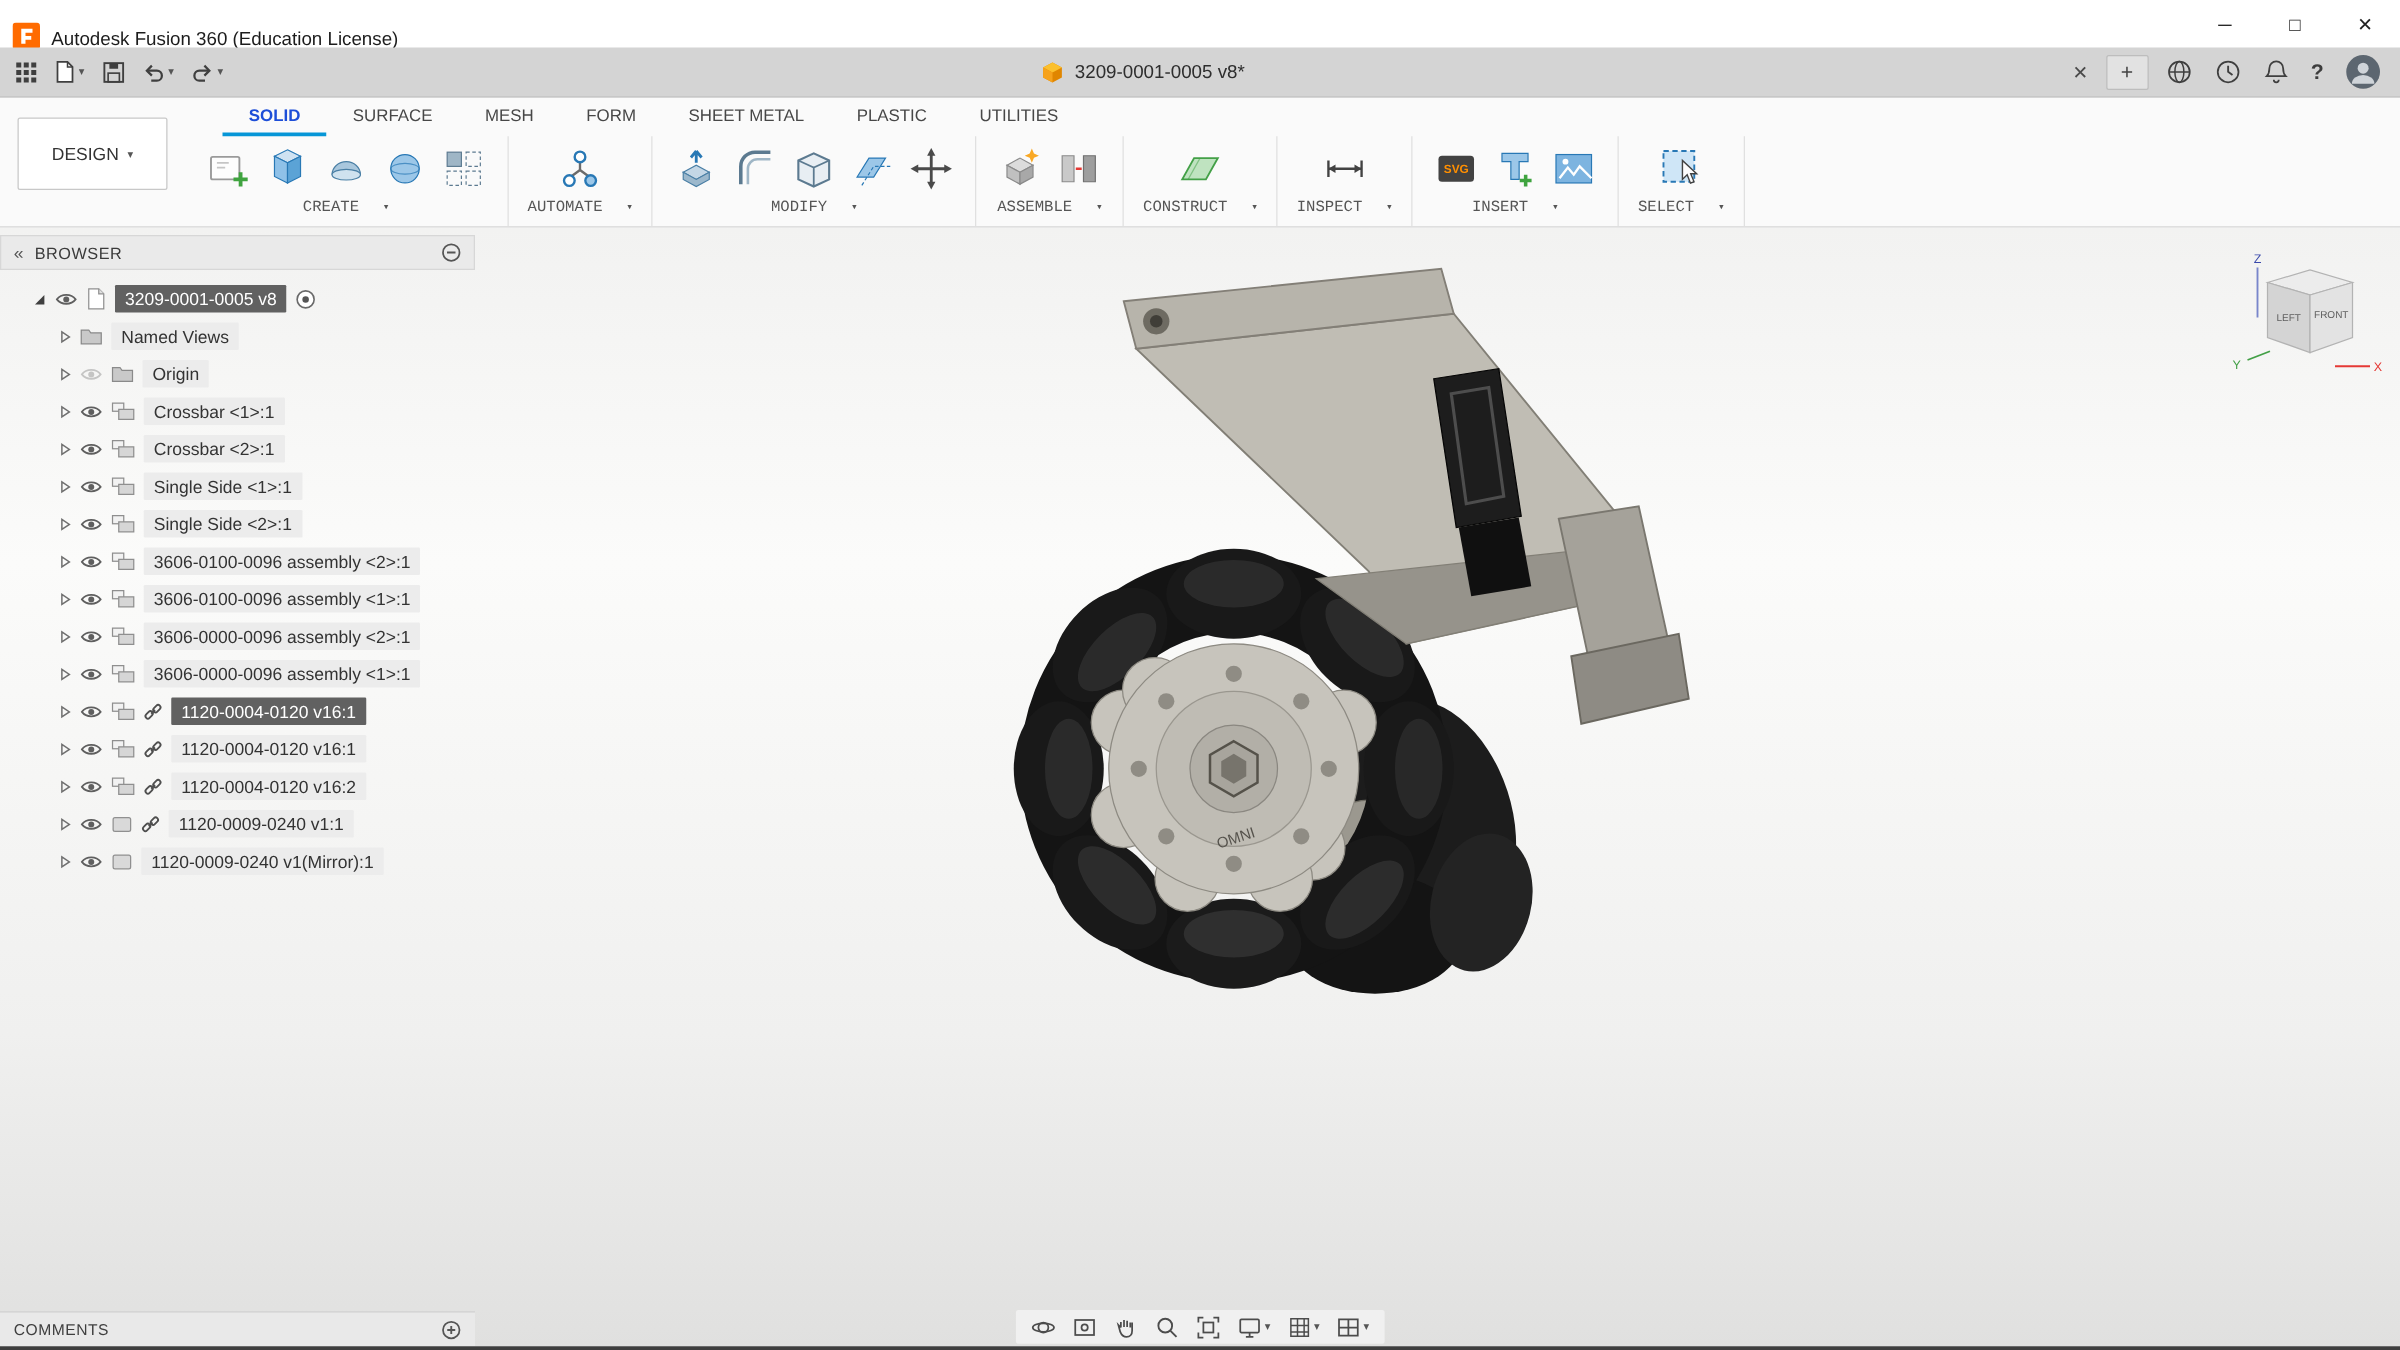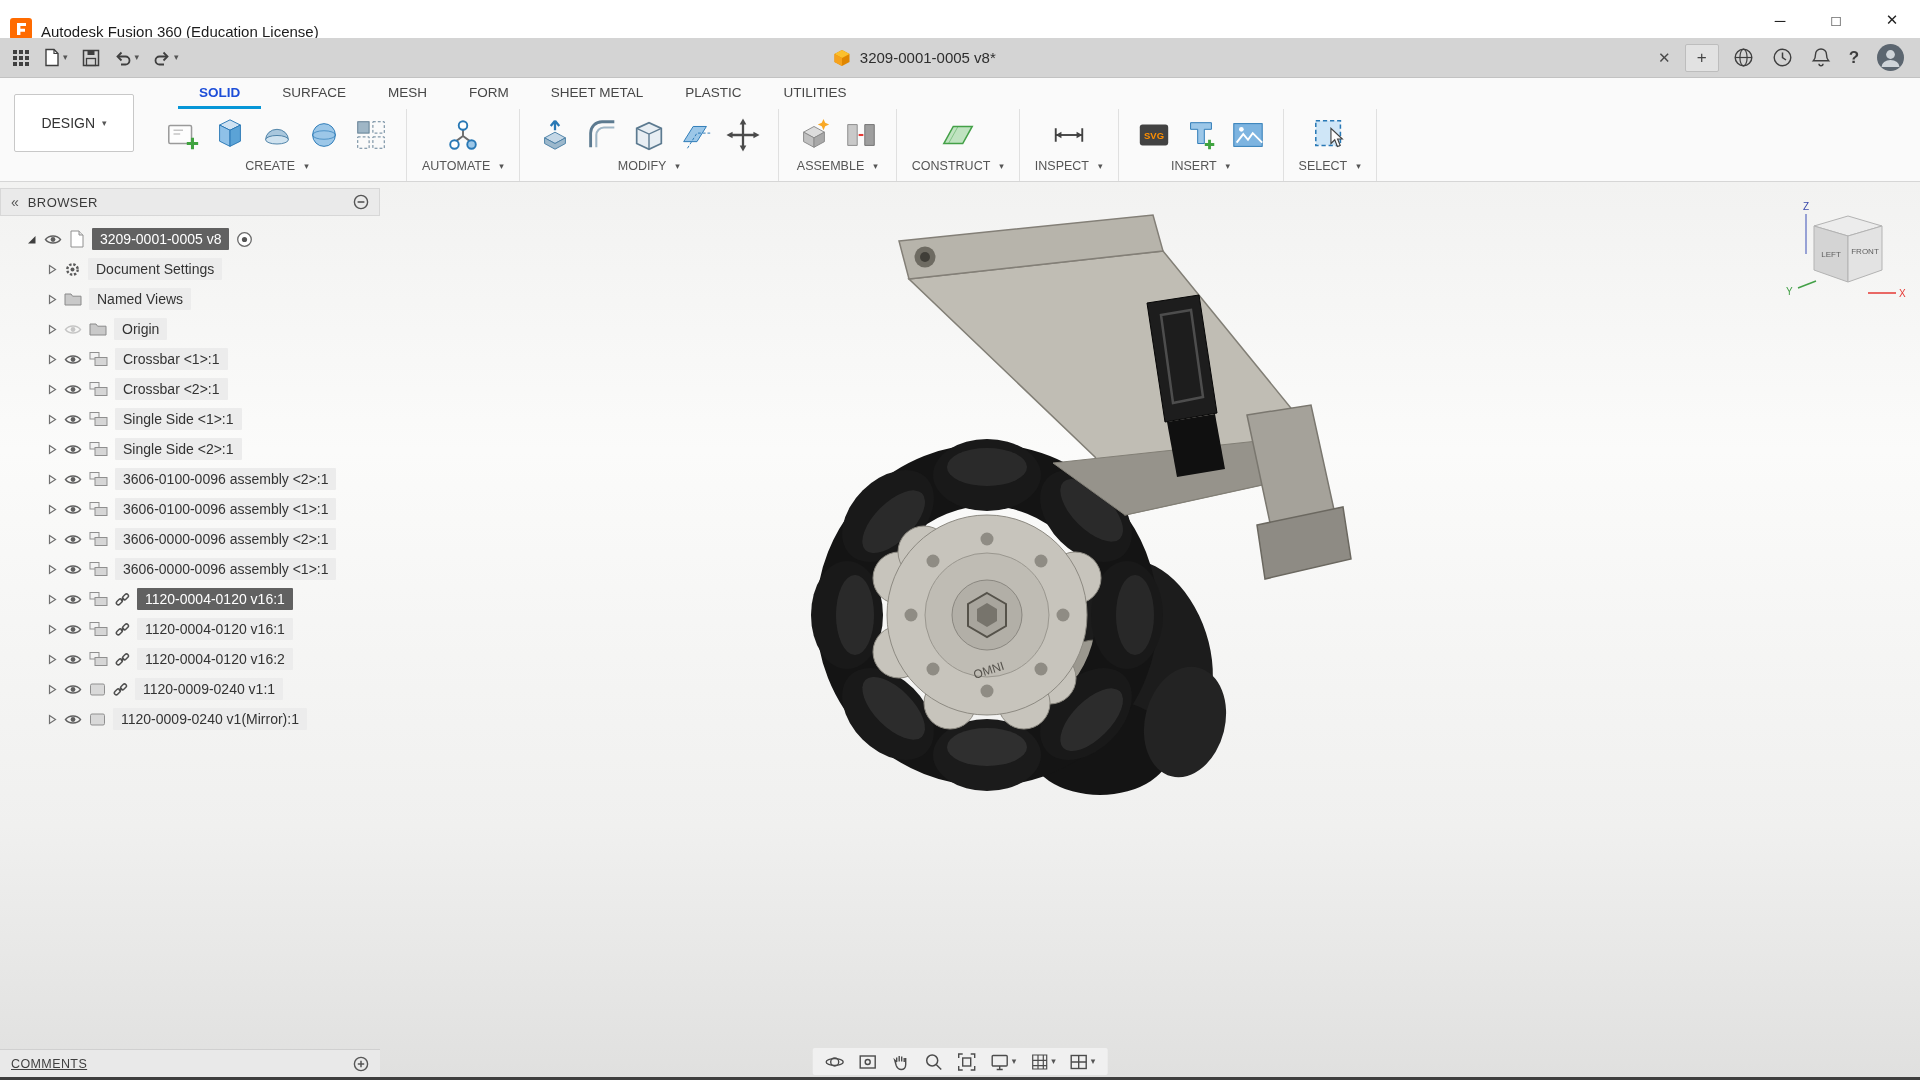--- a/index.html
+++ b/index.html
@@ -40,21 +40,21 @@
   .ribbon-tabs{position:absolute;left:178px;top:0;height:31px;display:flex;}
   .ribbon-tab{padding:0 21px;display:flex;align-items:center;font-size:13.5px;color:#474747;
     border-bottom:3px solid transparent;}
   .ribbon-tab.active{color:#1d4ed8;font-weight:bold;border-bottom:3px solid #0696d7;}
   .ribbon-groups{position:absolute;left:148px;top:31px;right:0;height:72px;display:flex;align-items:stretch;}
   .ribbon-group{display:flex;flex-direction:column;align-items:center;justify-content:flex-start;
     padding:3px 15px 2px;border-right:1px solid #e0e0e0;}
   .group-icons{display:flex;align-items:center;gap:7px;height:46px;}
   .tool-icon{width:40px;height:40px;display:flex;align-items:center;justify-content:center;}
   .tool-icon svg{width:36px;height:36px;}
-  .group-label{font-size:12.5px;color:#555;display:flex;align-items:center;gap:9px;margin-top:1px;}
+  .group-label{font-size:12.5px;color:#555;display:flex;align-items:center;gap:19px;margin-top:1px;font-family:Liberation Mono, monospace;}
 
   
   .canvas{position:absolute;top:182px;left:0;right:0;bottom:3px;
     background:linear-gradient(180deg,#f2f2f1 0%,#fbfbfa 30%,#f0f0ef 72%,#e0e0df 100%);overflow:hidden;}
   .model{position:absolute;left:795px;top:25px;width:620px;height:640px;}
 
   
   .viewcube{position:absolute;right:12px;top:14px;width:132px;height:115px;}
 
   
@@ -68,21 +68,21 @@
   .brow.root{padding-left:26px;}
   .chip{background:rgba(235,235,235,.95);padding:3px 8px;font-size:14px;color:#333;
     border-radius:1px;white-space:nowrap;}
   .chip.selected{background:#616161;color:#fff;}
   .eye-hidden{opacity:.32;}
   .icn{display:flex;align-items:center;}
 
   
   .comments-bar{position:absolute;left:0;bottom:3px;width:380px;height:28px;background:#e9e9e9;
     border-top:1px solid #d0d0d0;display:flex;align-items:center;padding:0 11px;z-index:6;}
-  .comments-bar .lbl{font-size:12.5px;color:#3f3f3f;letter-spacing:.4px;flex:1;text-decoration:underline;}
+  .comments-bar .lbl{font-size:12.5px;color:#3f3f3f;letter-spacing:.4px;flex:1;}
   .navbar{position:absolute;left:50%;transform:translateX(-50%);bottom:5px;height:27px;
     background:rgba(241,241,241,.92);border-radius:2px;display:flex;align-items:center;
     gap:13px;padding:0 12px;z-index:6;}
   .nav-btn{display:flex;align-items:center;gap:2px;}
   .bottom-strip{position:absolute;left:0;right:0;bottom:0;height:3px;background:#3e3e3e;z-index:7;}
 </style>
 </head>
 <body>
 
 <div class="titlebar">
@@ -558,34 +558,20 @@
           </svg>
         </span>
       </div>
       <div class="brow">
         <span class="icn">
           <svg width="9" height="11" viewBox="0 0 9 11">
             <path d="M1.5 1.5 L7.5 5.5 L1.5 9.5 Z" fill="none" stroke="#707070" stroke-width="1.2"></path>
           </svg>
         </span>
         <span class="icn">
-          <svg width="17" height="17" viewBox="0 0 17 17">
-            <circle cx="8.5" cy="8.5" r="5.2" fill="none" stroke="#5a5a5a" stroke-width="2.4" stroke-dasharray="2.4 1.7"></circle>
-            <circle cx="8.5" cy="8.5" r="2" fill="#5a5a5a"></circle>
-          </svg>
-        </span>
-        <span class="chip">Document Settings</span>
-      </div>
-      <div class="brow">
-        <span class="icn">
-          <svg width="9" height="11" viewBox="0 0 9 11">
-            <path d="M1.5 1.5 L7.5 5.5 L1.5 9.5 Z" fill="none" stroke="#707070" stroke-width="1.2"></path>
-          </svg>
-        </span>
-        <span class="icn">
           <svg width="18" height="14" viewBox="0 0 18 14">
             <path d="M1 2 h6 l1.6 2.2 H17 V13 H1 Z" fill="#c9c9c9" stroke="#8a8a8a"></path>
           </svg>
         </span>
         <span class="chip">Named Views</span>
       </div>
       <div class="brow">
         <span class="icn">
           <svg width="9" height="11" viewBox="0 0 9 11">
             <path d="M1.5 1.5 L7.5 5.5 L1.5 9.5 Z" fill="none" stroke="#707070" stroke-width="1.2"></path>

